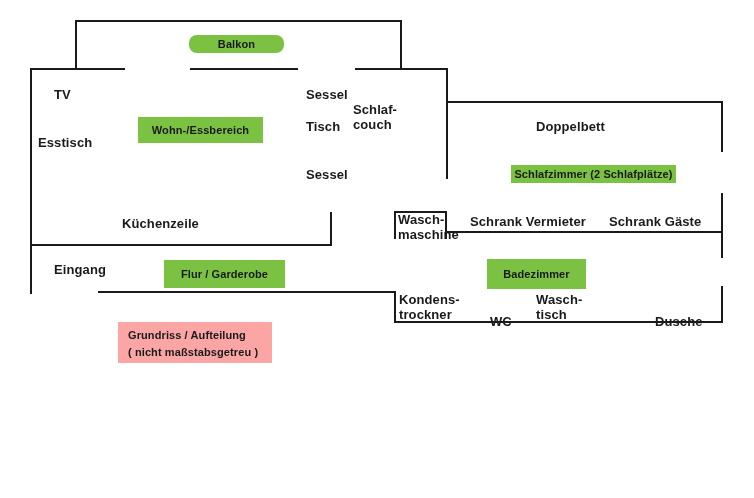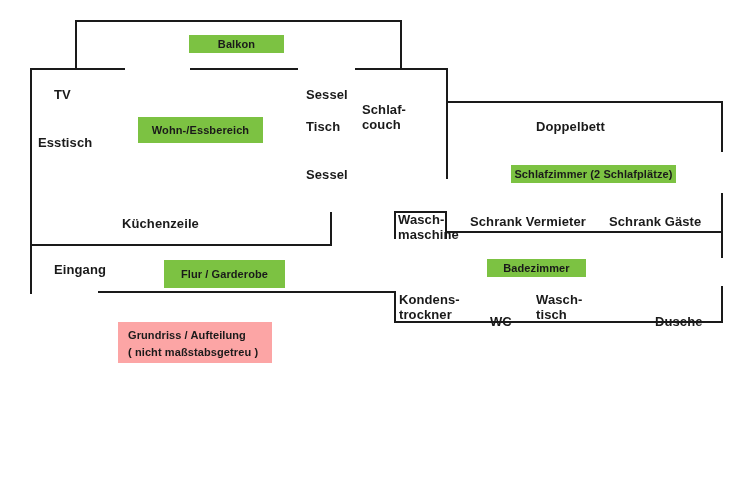--- a/index.html
+++ b/index.html
@@ -95,46 +95,46 @@
   <div class="wall" style="left:445px; top:211px; width:2px; height:28px;"></div>
 
   <div class="wall" style="left:445px; top:231px; width:278px; height:2px;"></div>
 
   <div class="wall" style="left:98px; top:291px; width:298px; height:2px;"></div>
 
   <div class="wall" style="left:394px; top:291px; width:2px; height:32px;"></div>
 
   <div class="wall" style="left:394px; top:321px; width:329px; height:2px;"></div>
 
-  <div class="tag green" style="left:189px; top:35px; width:95px; height:18px;">Balkon</div>
+  <div class="tag green" style="left:189px; top:35px; width:95px; height:18px;border-radius:8px;">Balkon</div>
 
   <div class="tag green" style="left:138px; top:117px; width:125px; height:26px;">Wohn-/Essbereich</div>
 
   <div class="tag green" style="left:511px; top:165px; width:165px; height:18px;">Schlafzimmer (2 Schlafplätze)</div>
 
-  <div class="tag green" style="left:487px; top:259px; width:99px; height:18px;">Badezimmer</div>
+  <div class="tag green" style="left:487px; top:259px; width:99px; height:30px;">Badezimmer</div>
 
   <div class="tag green" style="left:164px; top:260px; width:121px; height:28px;">Flur / Garderobe</div>
 
   <div class="tag yellow" style="left:118px; top:322px; width:144px; height:36px;">
     <div>Grundriss / Aufteilung</div>
     <div>( nicht maßstabsgetreu )</div>
   </div>
 
   <div class="label" style="left:54px; top:87px;">TV</div>
 
   <div class="label" style="left:38px; top:135px;">Esstisch</div>
 
   <div class="label" style="left:306px; top:87px;">Sessel</div>
 
   <div class="label" style="left:306px; top:119px;">Tisch</div>
 
   <div class="label" style="left:306px; top:167px;">Sessel</div>
 
-  <div class="label" style="left:362px; top:102px;">
+  <div class="label" style="left:353px; top:102px;">
     <div>Schlaf-</div>
     <div>couch</div>
   </div>
 
   <div class="label" style="left:536px; top:119px;">Doppelbett</div>
 
   <div class="label" style="left:122px; top:216px;">Küchenzeile</div>
 
   <div class="label" style="left:54px; top:262px;">Eingang</div>
 

